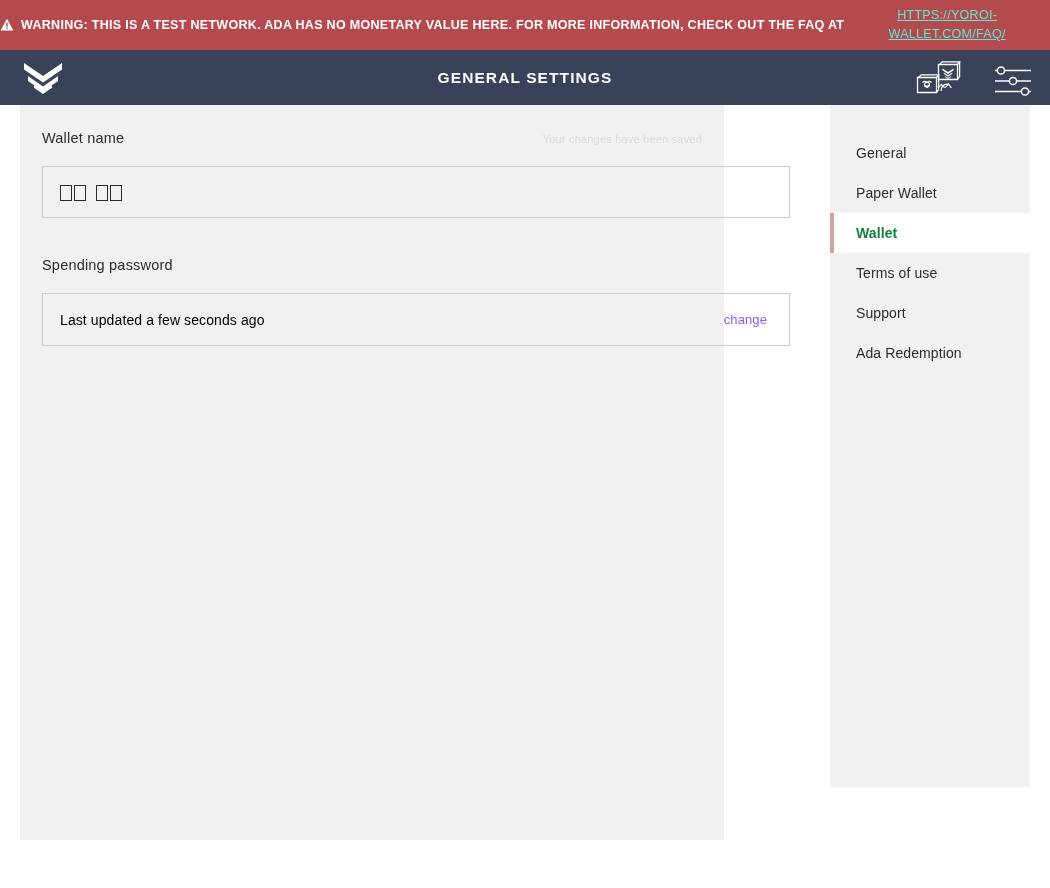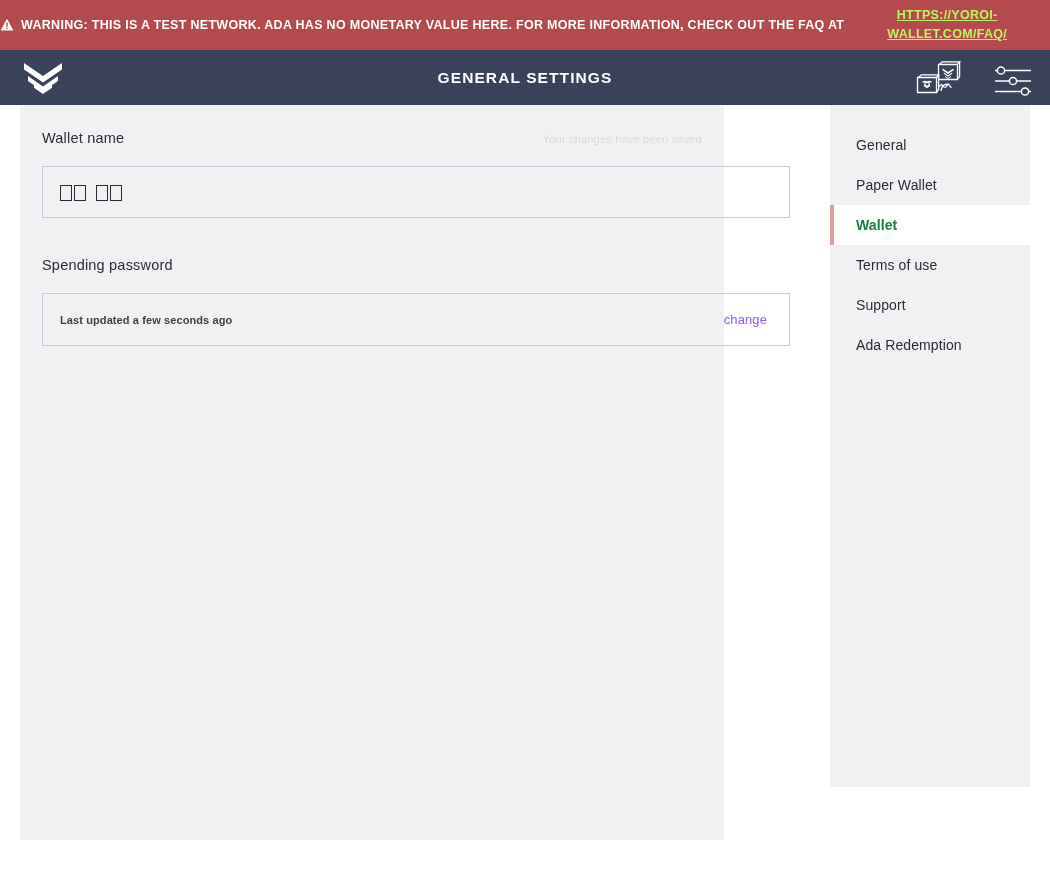--- a/index.html
+++ b/index.html
@@ -36,23 +36,23 @@
   }
   .warn-triangle {
     display: inline-block;
     width: 14px;
     height: 14px;
     flex: 0 0 14px;
     position: relative;
     top: 0px;
   }
   .warning-link {
-    color: #bef264;
+    color: #5eead4;
     text-decoration: underline;
-    font-weight: bold;
+    font-weight: normal;
     cursor: pointer;
   }
 
   
   .topbar {
     width: 1050px;
     height: 55px;
     background: #394259;
     display: flex;
     align-items: center;
@@ -121,21 +121,21 @@
     padding: 25px 22px 0 22px;
   }
 
   .settings-sidebar {
     position: absolute;
     left: 830px;
     top: 0px;
     width: 200px;
     height: 682px;
     background: #f1f1f4;
-    padding-top: 20px;
+    padding-top: 28px;
   }
 
   
   .field-header {
     display: flex;
     align-items: baseline;
     justify-content: space-between;
     height: 24px;
     margin-bottom: 12px;
   }
@@ -184,24 +184,23 @@
     width: 748px;
     height: 53px;
     border: 1px solid #c8cdd7;
     background: transparent;
     display: flex;
     align-items: center;
     justify-content: space-between;
     padding: 0 22px 0 17px;
   }
   .password-text {
-    font-size: 11px;
-    color: #404040;
+    font-size: 14px;
+    color: #000000;
     letter-spacing: 0.1px;
-    font-weight: bold;
   }
   .change-link {
     font-size: 13px;
     color: #8b5cf6;
     cursor: pointer;
     letter-spacing: 0.1px;
   }
 
   
   .side-item {

